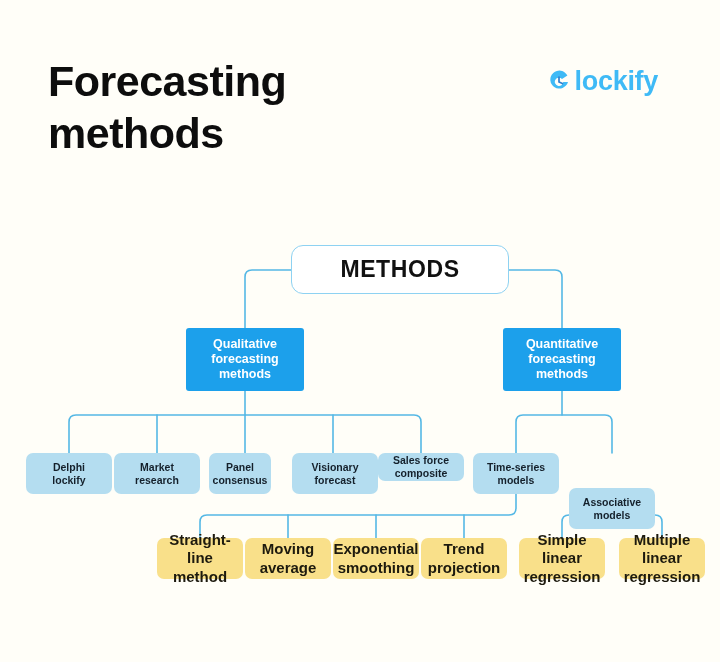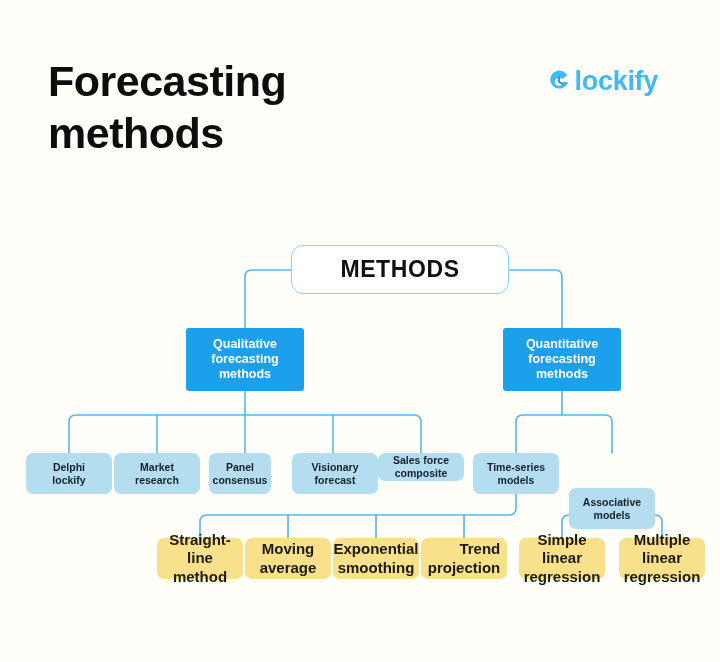--- a/index.html
+++ b/index.html
@@ -194,21 +194,21 @@
 
     <div class="node level3" style="left:157px; top:538px; width:86px; height:41px;">Straight-line
 method</div>
 
     <div class="node level3" style="left:245px; top:538px; width:86px; height:41px;">Moving
 average</div>
 
     <div class="node level3" style="left:333px; top:538px; width:86px; height:41px;">Exponential
 smoothing</div>
 
-    <div class="node level3" style="left:421px; top:538px; width:86px; height:41px;text-align:right;">Trend
+    <div class="node level3" style="left:421px; top:538px; width:86px; height:41px;">Trend
 projection</div>
 
     <div class="node level3" style="left:519px; top:538px; width:86px; height:41px;">Simple linear
 regression</div>
 
     <div class="node level3" style="left:619px; top:538px; width:86px; height:41px;">Multiple linear
 regression</div>
 
   </div>
 </div>

